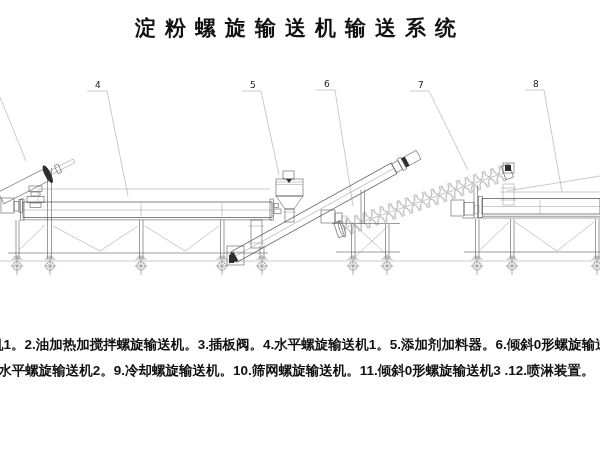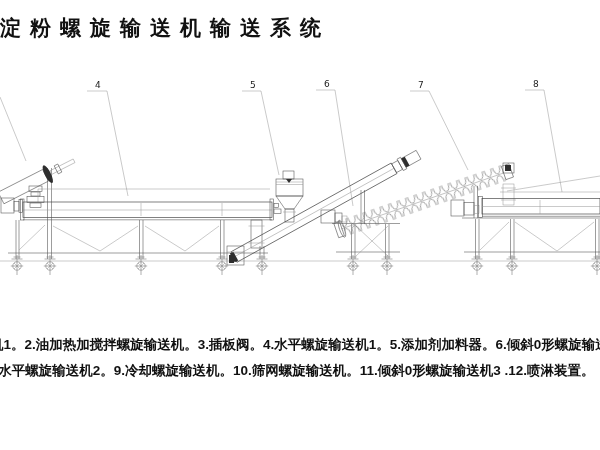--- a/index.html
+++ b/index.html
@@ -1,18 +1,18 @@
 <!DOCTYPE html>
 <html><head>
 <meta charset="utf-8">
 <style>
   html,body{margin:0;padding:0;background:#fff;}
   .stage{position:relative;width:600px;height:450px;background:#fff;overflow:hidden;
          font-family:"Liberation Sans",sans-serif;}
-  .title{position:absolute;top:14px;left:0;width:600px;
+  .title{position:absolute;top:14px;left:0;width:600px;text-align:center;
          font-family:"Liberation Serif","DejaVu Serif",serif;font-weight:bold;
          font-size:21px;letter-spacing:9px;color:#111;white-space:nowrap;}
   .legend{position:absolute;white-space:nowrap;font-weight:bold;font-size:13.5px;
           color:#111;font-family:"Liberation Sans","DejaVu Sans",sans-serif;}
   .legend.l1{top:336px;left:-10px;}
   .legend.l2{top:362px;left:-13px;}
   svg{position:absolute;top:0;left:0;}
   .ln{stroke:#4a4a4a;stroke-width:.7;fill:none;}
   .lnt{stroke:#5a5a5a;stroke-width:.6;fill:none;}
   .lnl{stroke:#949494;stroke-width:.5;fill:none;}

